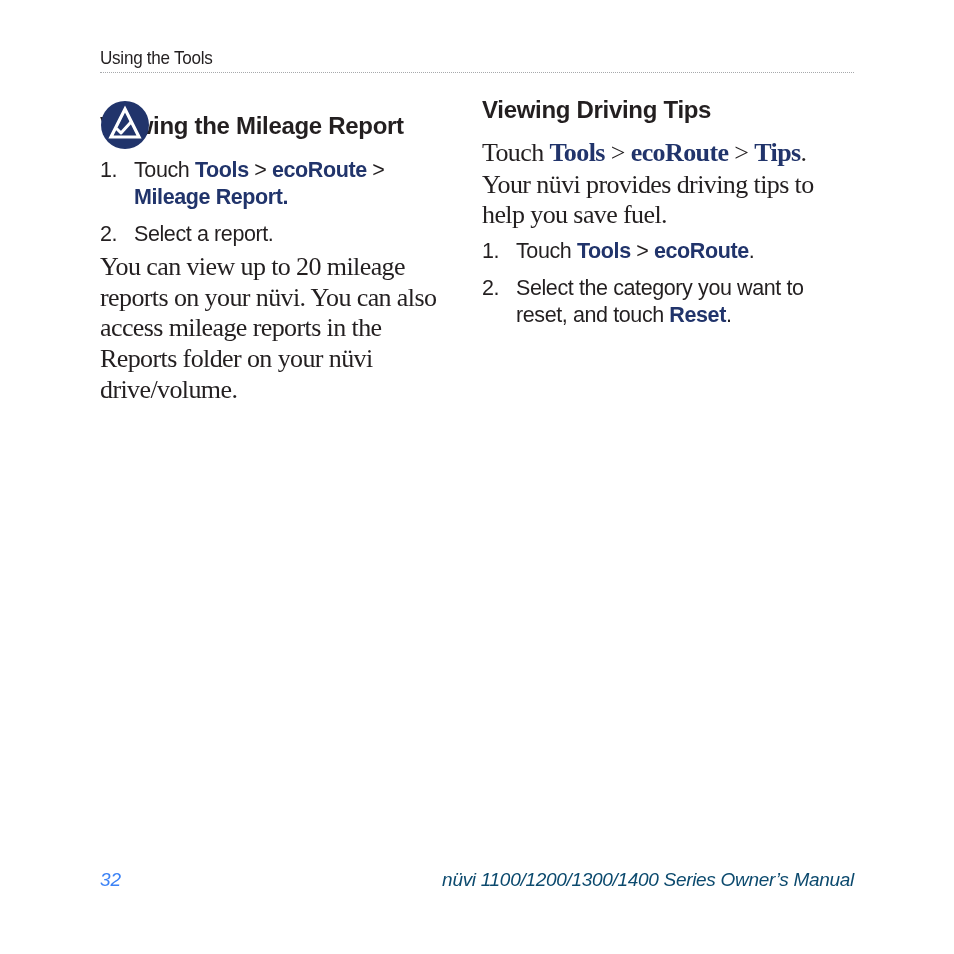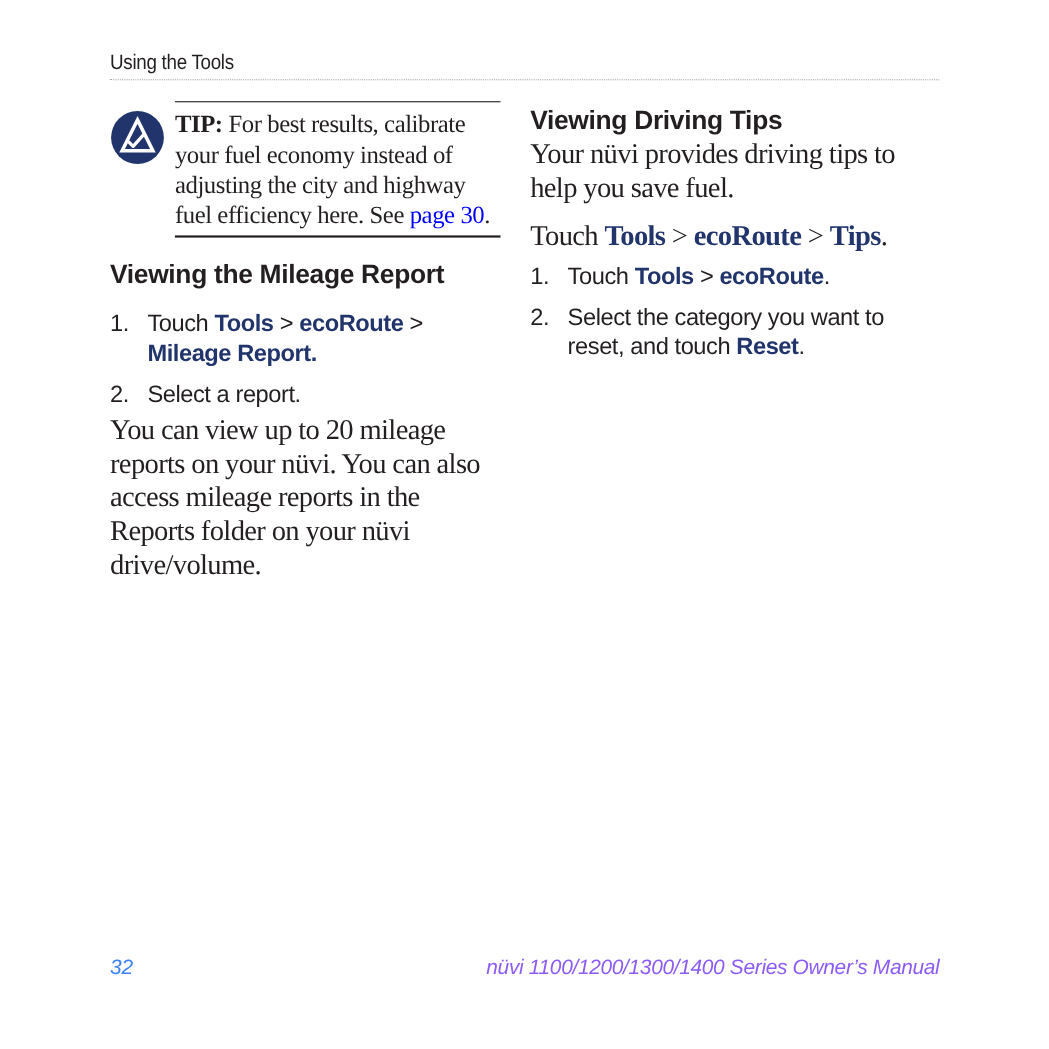--- a/index.html
+++ b/index.html
@@ -55,59 +55,58 @@
     }
     ol.steps li .num { position: absolute; left: 0; top: 0; }
     ol.steps li .ui { font-family: "Liberation Sans", sans-serif; }
 
     .footer-page {
       position: absolute; left: 100px; top: 869px;
       font-family: "Liberation Sans", sans-serif; font-style: italic; font-size: 19px; color: #3b82f6;
     }
     .footer-title {
       position: absolute; right: 100px; top: 869px;
-      font-family: "Liberation Sans", sans-serif; font-style: italic; font-size: 19px; color: #8b5cf6;
+      font-family: "Liberation Sans", sans-serif; font-style: italic; font-size: 19px; color: #0c4a6e;
       letter-spacing: -0.3px;
     }
   </style>
 </head>
 <body>
 
 <div class="running-head">Using the Tools</div>
 <div class="head-rule"></div>
 
 <div class="col col-left">
 
   <div class="tip">
     <svg class="tip-icon" viewBox="0 0 50 50">
       <circle cx="25" cy="25" r="24" fill="#21346b"></circle>
       <path d="M25 9 L39 37 L11 37 Z" fill="none" stroke="#ffffff" stroke-width="3.2" stroke-linejoin="miter"></path>
       <path d="M17 29 L21 33 L31 22" fill="none" stroke="#ffffff" stroke-width="3" stroke-linecap="round" stroke-linejoin="round"></path>
     </svg>
-    <div class="tip-box"><b>TIP:</b><span> For best results, calibrate your fuel economy instead of adjusting the city and highway fuel efficiency here. See </span><span class="link">page 30</span><span>.</span></div>
   </div>
 
   <h2 class="subhead" style="margin-top:20px;">Viewing the Mileage Report</h2>
 
   <ol class="steps" style="margin-top:17px;">
     <li>
       <span class="num">1.</span><span>Touch </span><span class="ui">Tools</span><span> &gt; </span><span class="ui">ecoRoute</span><span> &gt; </span><span class="ui">Mileage Report.</span>
     </li>
     <li style="margin-top:10px;">
       <span class="num">2.</span><span>Select a report.</span>
     </li>
   </ol>
 
   <p class="body" style="margin-top:4px;">You can view up to 20 mileage reports on your nüvi. You can also access mileage reports in the Reports folder on your nüvi drive/volume.</p>
 </div>
 
 <div class="col col-right">
   <h2 class="subhead" style="margin-top:4px;">Viewing Driving Tips</h2>
+  <p class="body" style="margin-top:14px;"><span>Touch </span><span class="ui">Tools</span><span> &gt; </span><span class="ui">ecoRoute</span><span> &gt; </span><span class="ui">Tips</span><span>.</span></p>
   <p class="body" style="margin-top:1px;">Your nüvi provides driving tips to help you save fuel.</p>
-  <p class="body" style="margin-top:14px;"><span>Touch </span><span class="ui">Tools</span><span> &gt; </span><span class="ui">ecoRoute</span><span> &gt; </span><span class="ui">Tips</span><span>.</span></p>
 
 
   <ol class="steps" style="margin-top:7px;">
     <li>
       <span class="num">1.</span><span>Touch </span><span class="ui">Tools</span><span> &gt; </span><span class="ui">ecoRoute</span><span>.</span>
     </li>
     <li style="margin-top:10px;">
       <span class="num">2.</span><span>Select the category you want to reset, and touch </span><span class="ui">Reset</span><span>.</span>
     </li>
   </ol>

